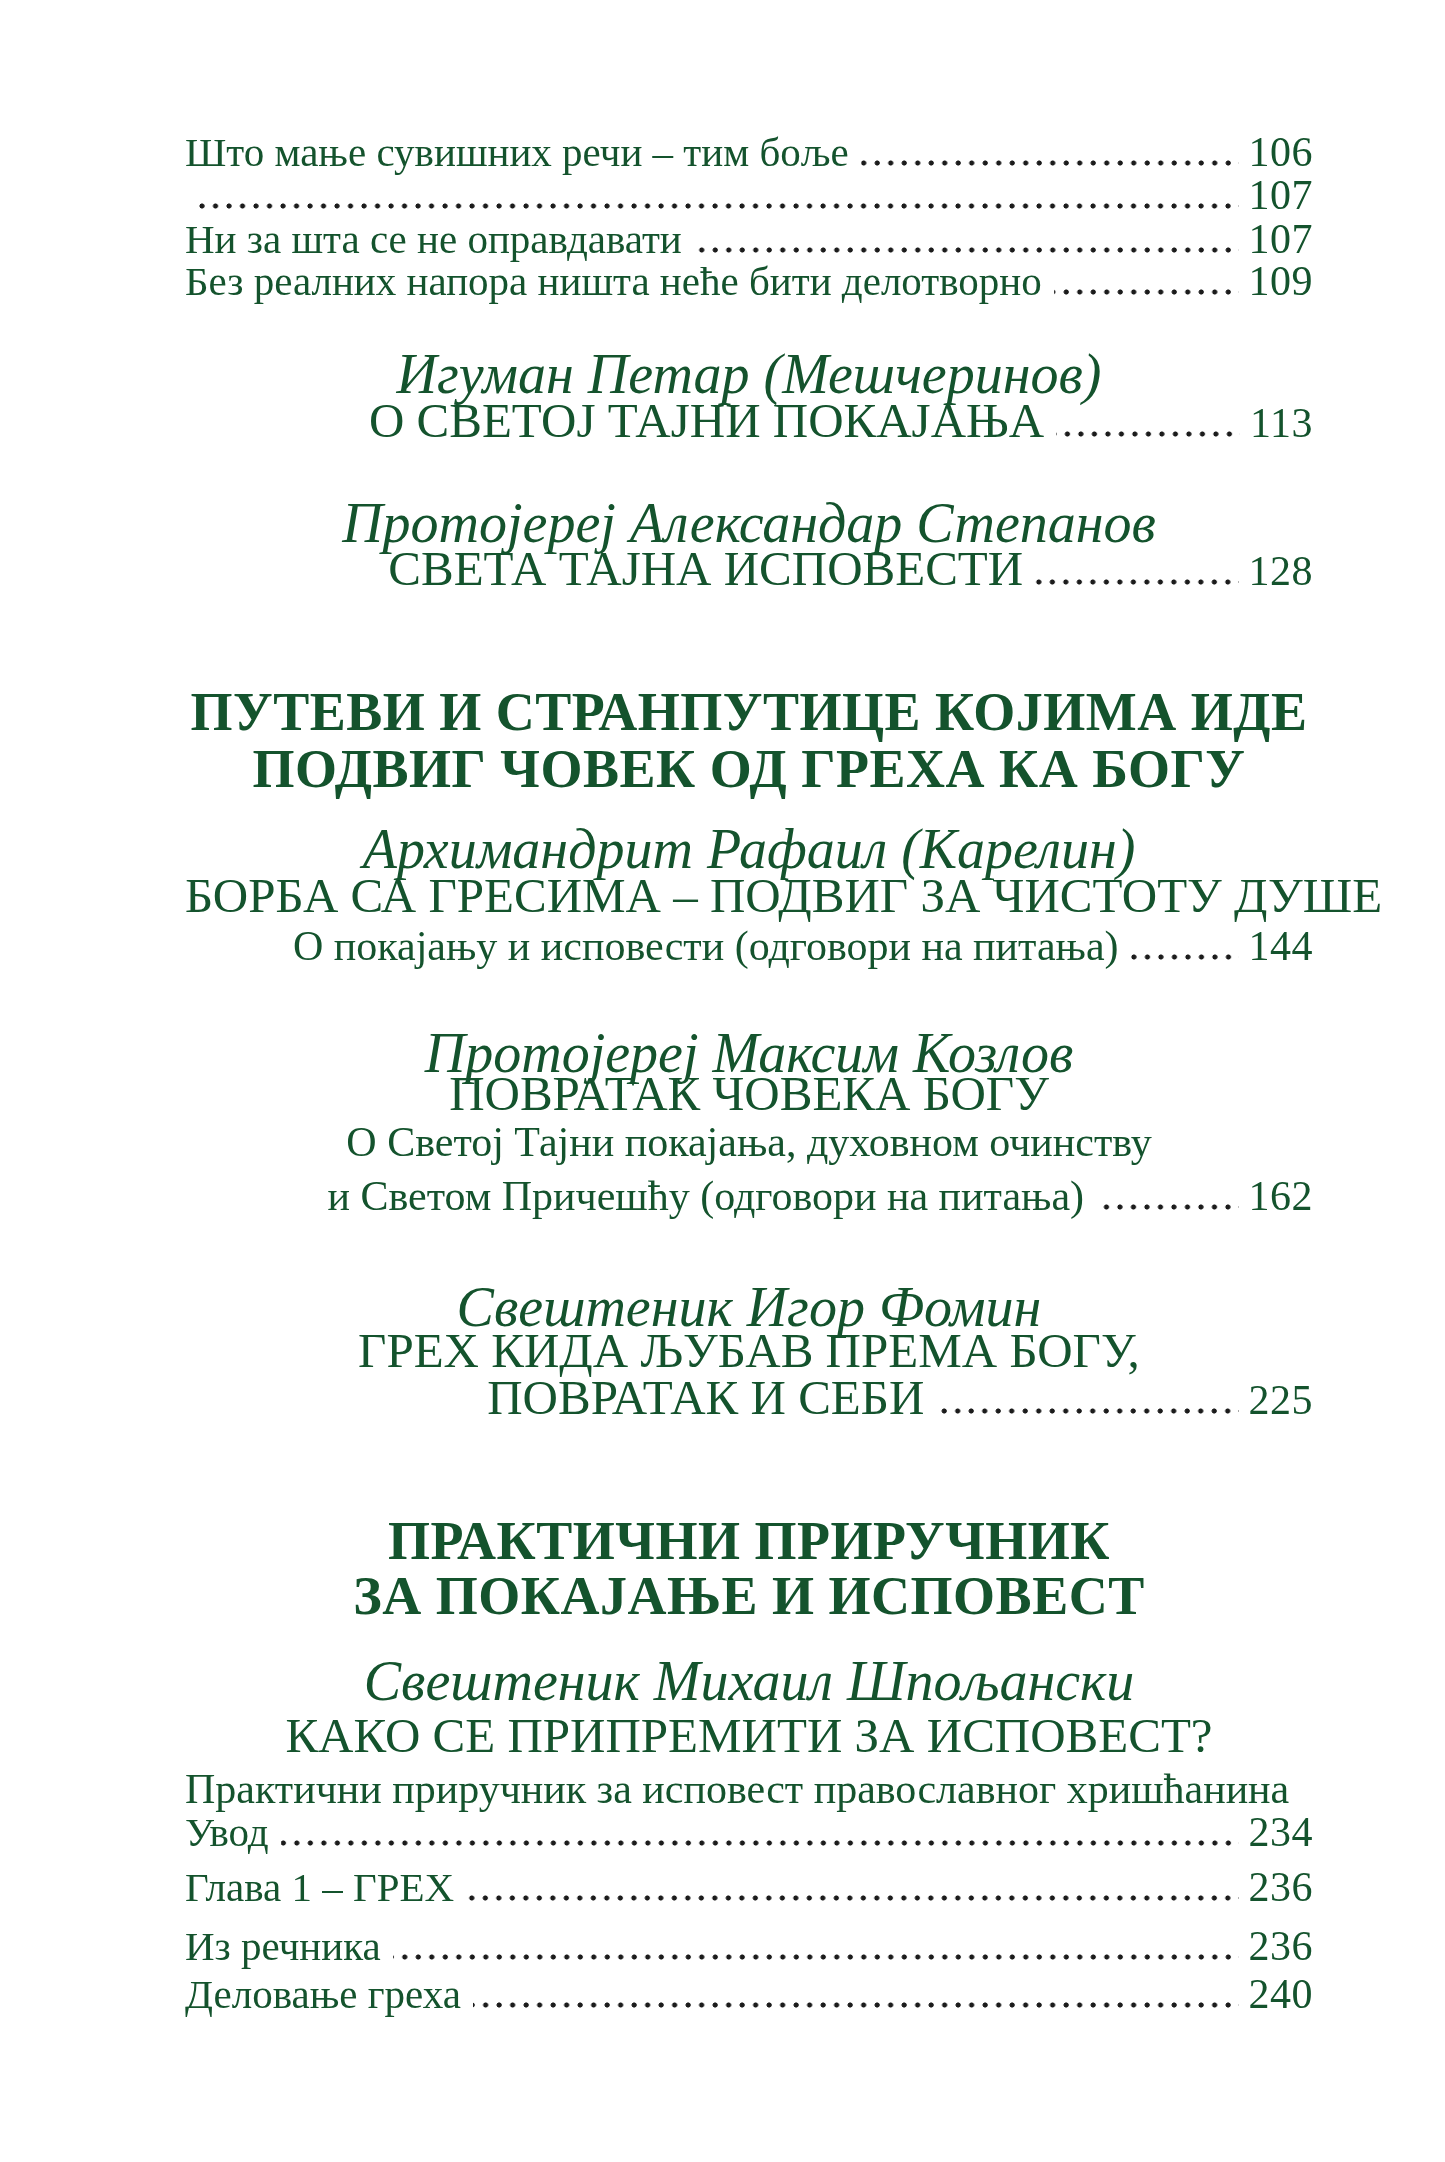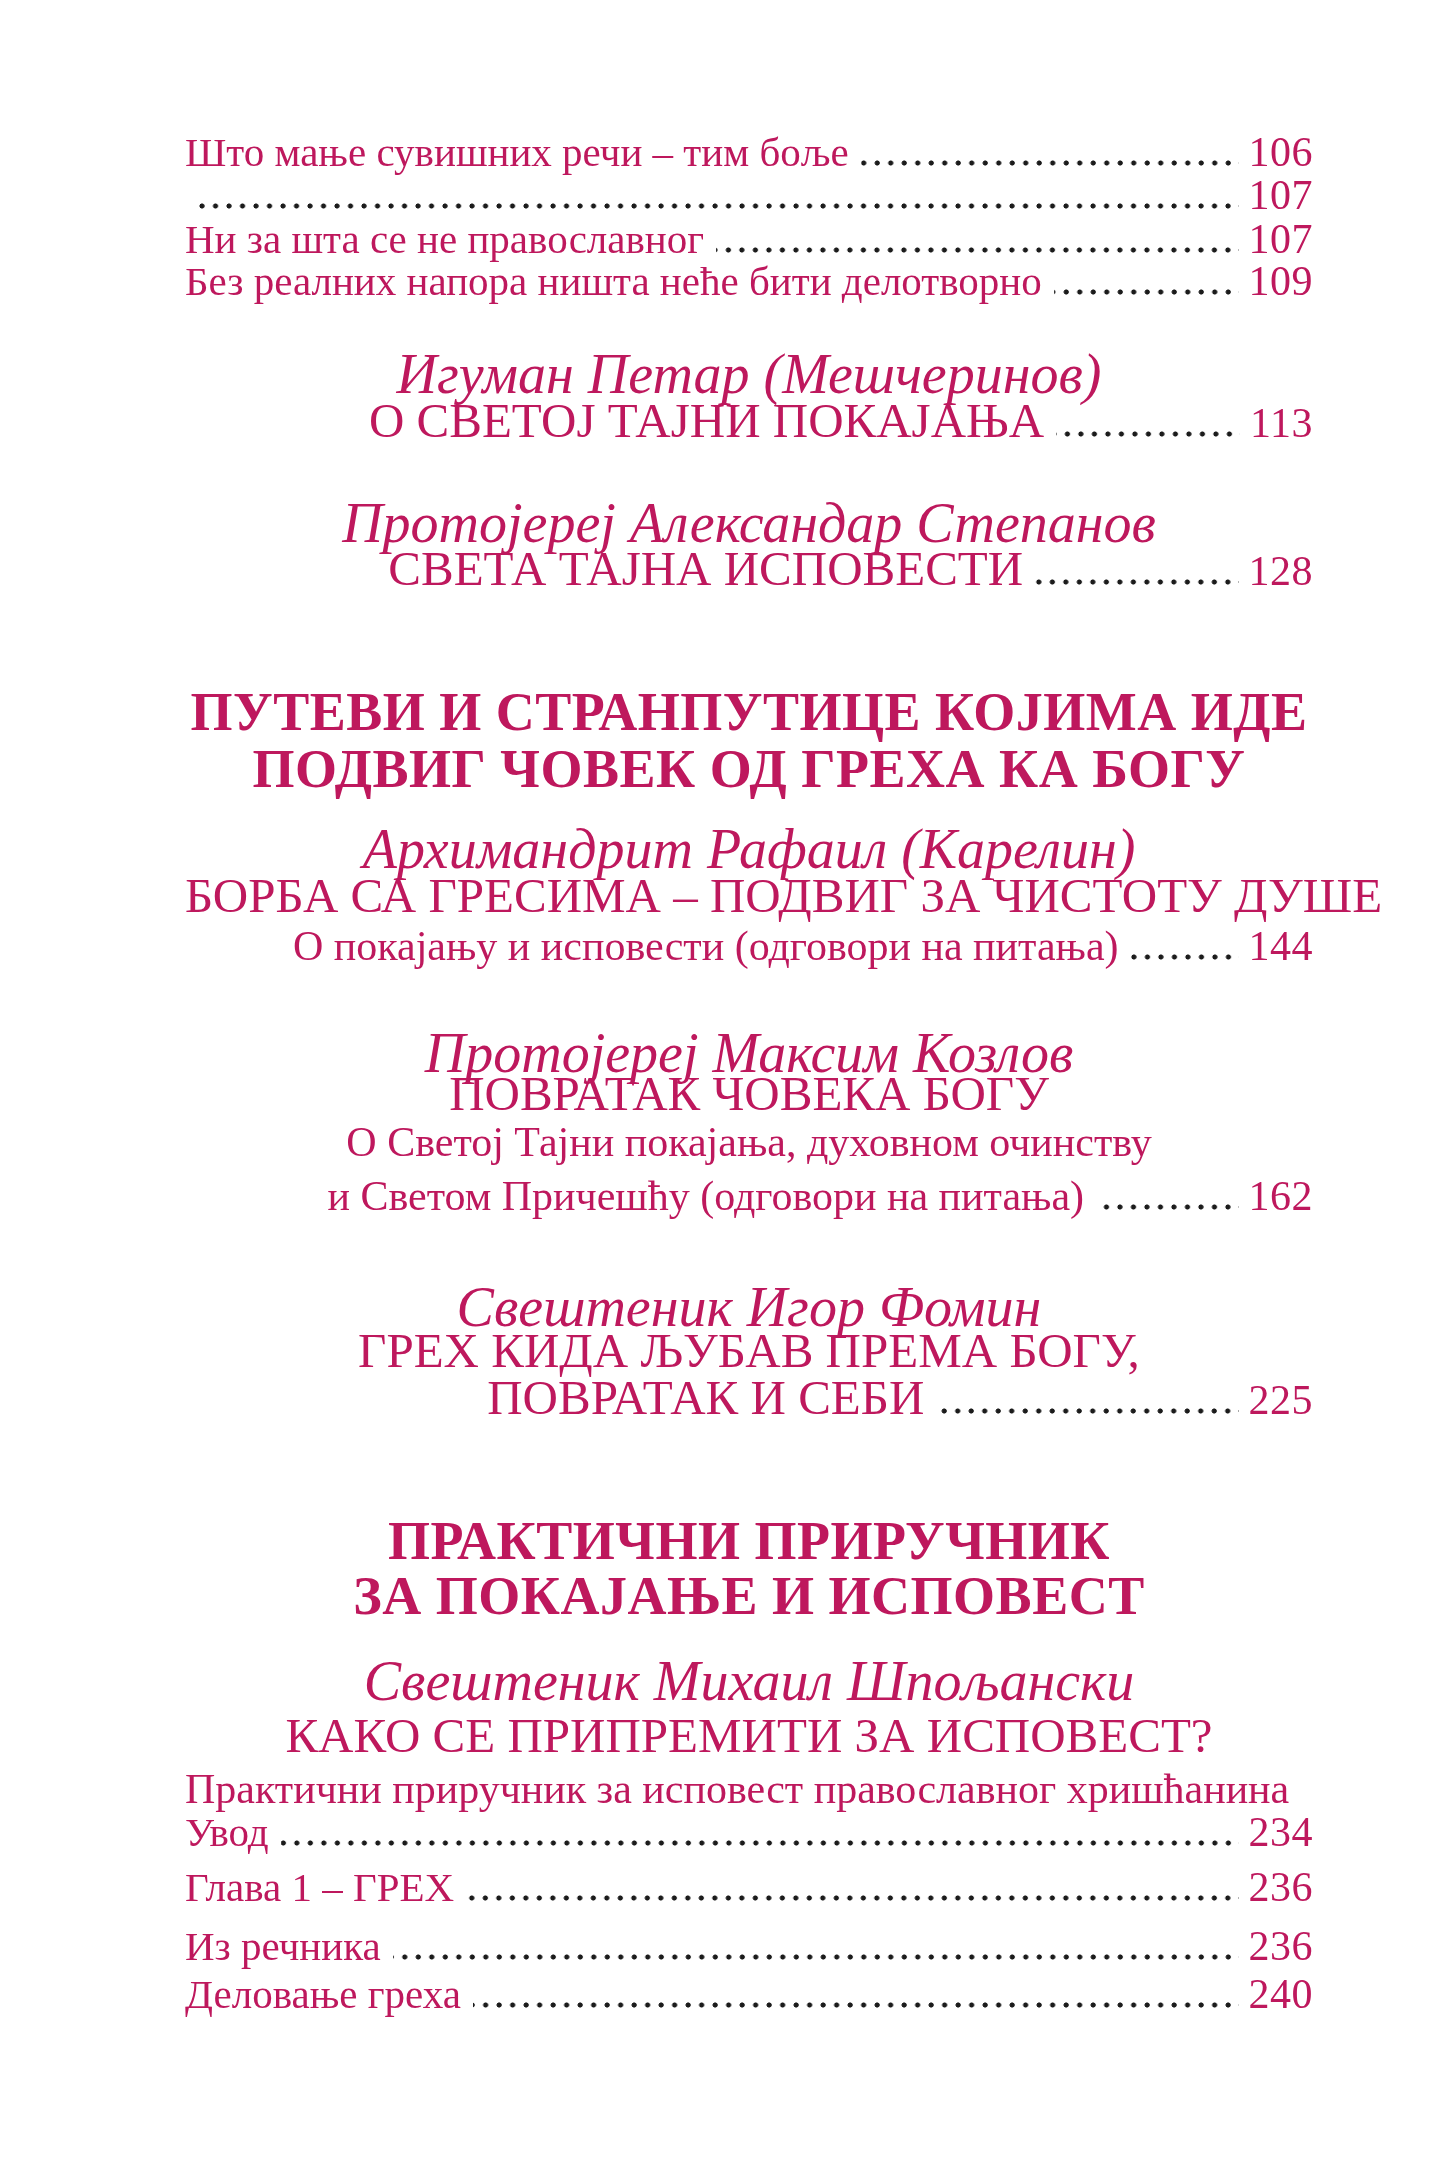--- a/index.html
+++ b/index.html
@@ -1,21 +1,21 @@
 <!DOCTYPE html>
 <html><head>
 <meta charset="utf-8">
 <style>
   html,body { margin:0; padding:0; background:#e8e8e8; }
   .page {
     position:relative;
     width:1445px; height:2162px;
     background:#ffffff;
     font-family:"Liberation Serif","DejaVu Serif",serif;
-    color:#be185d;
+    color:#14532d;
     overflow:hidden;
     margin:0 auto;
   }
   .col {
     position:absolute;
     left:185px; top:0;
     width:1128px; height:100%;
   }
   .row {
     position:absolute; left:0; right:0;
@@ -51,21 +51,21 @@
     <div class="row entry" style="top:131px">
       <span>Што мање сувишних речи – тим боље</span>
       <span class="dots"></span>
       <span class="pg">106</span>
     </div>
     <div class="row entry" style="top:174px">
       <span class="dots"></span>
       <span class="pg">107</span>
     </div>
     <div class="row entry" style="top:218px">
-      <span>Ни за шта се не православног</span>
+      <span>Ни за шта се не оправдавати</span>
       <span class="dots"></span>
       <span class="pg">107</span>
     </div>
     <div class="row entry" style="top:260px">
       <span>Без реалних напора ништа неће бити делотворно</span>
       <span class="dots"></span>
       <span class="pg">109</span>
     </div>
 
     <div class="row block author" style="top:346px">Игуман Петар (Мешчеринов)</div>

